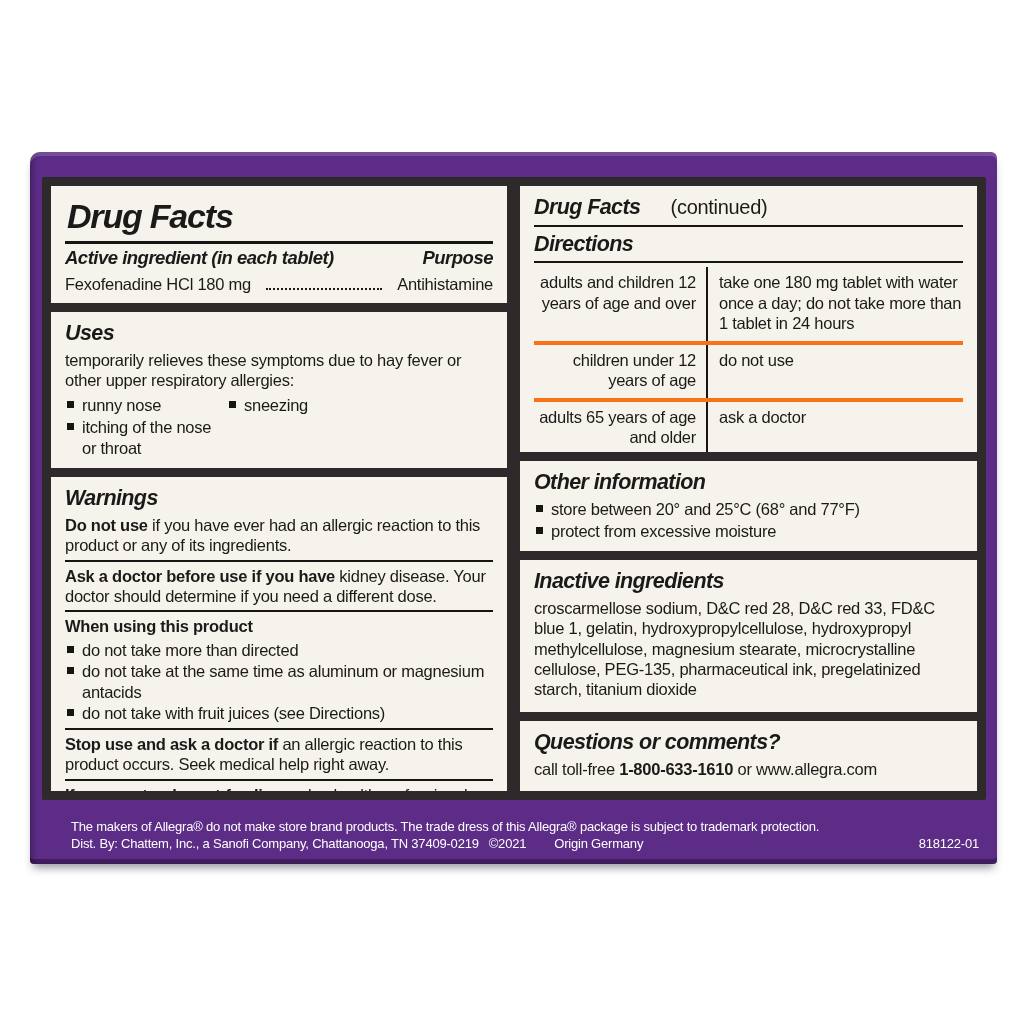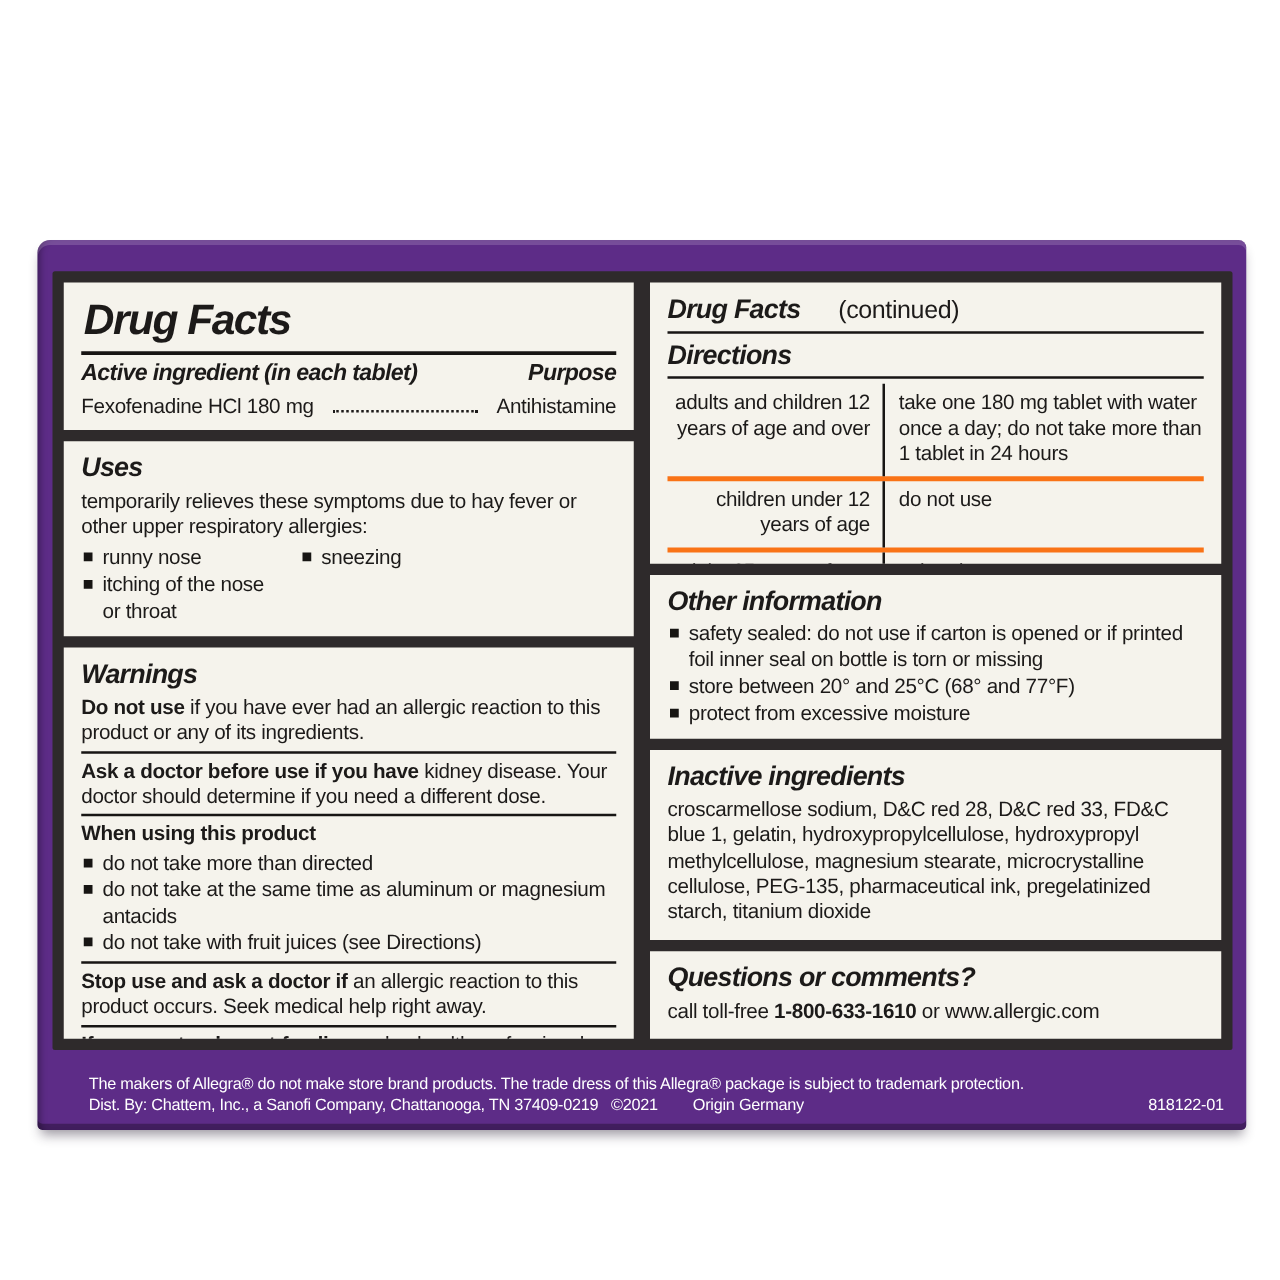--- a/index.html
+++ b/index.html
@@ -2,21 +2,21 @@
 <html><head>
 <meta charset="utf-8">
 <style>
   * { margin:0; padding:0; box-sizing:border-box; }
   html,body { width:1024px; height:1024px; background:#ffffff; overflow:hidden;
     font-family:"Liberation Sans", sans-serif; }
 
   .package { position:absolute; left:30px; top:152px; width:967px; height:712px;
     background:#5d2c87; border-radius:10px 6px 4px 4px;
     box-shadow: 0 7px 9px -3px rgba(40,30,50,.45), inset 0 4px 0 rgba(255,255,255,.16),
-                inset 6px 0 6px -4px rgba(0,0,0,.35), inset 0 -5px 0 rgba(0,0,0,.3); margin-top: 40px; }
+                inset 6px 0 6px -4px rgba(0,0,0,.35), inset 0 -5px 0 rgba(0,0,0,.3); }
 
   .panel { position:absolute; left:12px; right:11px; top:25px; bottom:64px;
     background:#2e2a2b; border-radius:2px; padding:9px; display:flex; gap:13px; }
 
   .col { display:flex; flex-direction:column; gap:9px; min-width:0; }
   .col-left { width:456px; flex:none; }
   .col-right { flex:1; }
 
   .box { background:#f5f3ec; color:#1c1a19; padding:7px 14px 9px 14px;
     font-size:16.5px; line-height:1.24; letter-spacing:-0.25px; overflow:hidden; }
@@ -35,21 +35,21 @@
   .ai-label { font-style:italic; font-weight:700; font-size:18.5px; letter-spacing:-0.5px; }
   .leader-row { display:flex; align-items:baseline; margin-top:3px;gap:12px; }
   .leader { flex:1; border-bottom:2px dotted #1c1a19; margin:0 3px 3px 3px; height:1em; }
 
   p.para { margin:2px 0 3px; }
   .b { font-weight:700; }
 
   .bullet { display:flex; margin:1px 0; }
   .bullet::before { content:''; width:7px; height:7px; background:#171513; flex:none;
     margin:6px 8px 0 2px; }
-  .uses-grid { display:grid; grid-template-columns:158px 1fr; column-gap:17px; margin-top:2px; }
+  .uses-grid { display:grid; grid-template-columns:158px 1fr; column-gap:4px; margin-top:2px; }
 
   .dtable { margin-top:2px; }
   .drow { display:grid; grid-template-columns:172px 1fr; }
   .drow + .drow { border-top:4px solid #f97316; }
   .dcell-l { padding:5px 10px 7px 1px;text-align:right; }
   .dcell-r { border-left:2px solid #171513; padding:5px 0 7px 11px; }
 
   .phone-line { margin-top:1px; }
 
   .band { position:absolute; left:41px; right:18px; bottom:11px; color:#ffffff;
@@ -151,39 +151,36 @@
             <div class="dcell-l">adults 65 years of age and older</div>
             <div class="dcell-r">ask a doctor</div>
           </div>
 
         </div>
       </div>
 
       <div class="box">
         <div class="h">Other information</div>
         <div class="bullet">
-            <span>safety sealed: do not use if carton is opened or if printed foil inner seal on bottle is torn or missing</span>
-          </div>
-        <div class="bullet">
             <span>store between 20° and 25°C (68° and 77°F)</span>
           </div>
         <div class="bullet">
             <span>protect from excessive moisture</span>
           </div>
       </div>
 
       <div class="box">
         <div class="h">Inactive ingredients</div>
         <p class="para">croscarmellose sodium, D&amp;C red 28, D&amp;C red 33, FD&amp;C blue 1, gelatin, hydroxypropylcellulose, hydroxypropyl methylcellulose, magnesium stearate, microcrystalline cellulose, PEG-135, pharmaceutical ink, pregelatinized starch, titanium dioxide</p>
       </div>
 
       <div class="box">
         <div class="h">Questions or comments?</div>
         <p class="para phone-line">
-          <span>call toll-free </span><span class="b">1-800-633-1610</span><span> or www.allergic.com</span>
+          <span>call toll-free </span><span class="b">1-800-633-1610</span><span> or www.allegra.com</span>
         </p>
       </div>
     </div>
   </div>
 
   <div class="band">
     <div>The makers of Allegra® do not make store brand products. The trade dress of this Allegra® package is subject to trademark protection.</div>
     <div class="band-line2">
       <span>Dist. By: Chattem, Inc., a Sanofi Company, Chattanooga, TN 37409-0219</span>
       <span class="band-copy">©2021</span>

